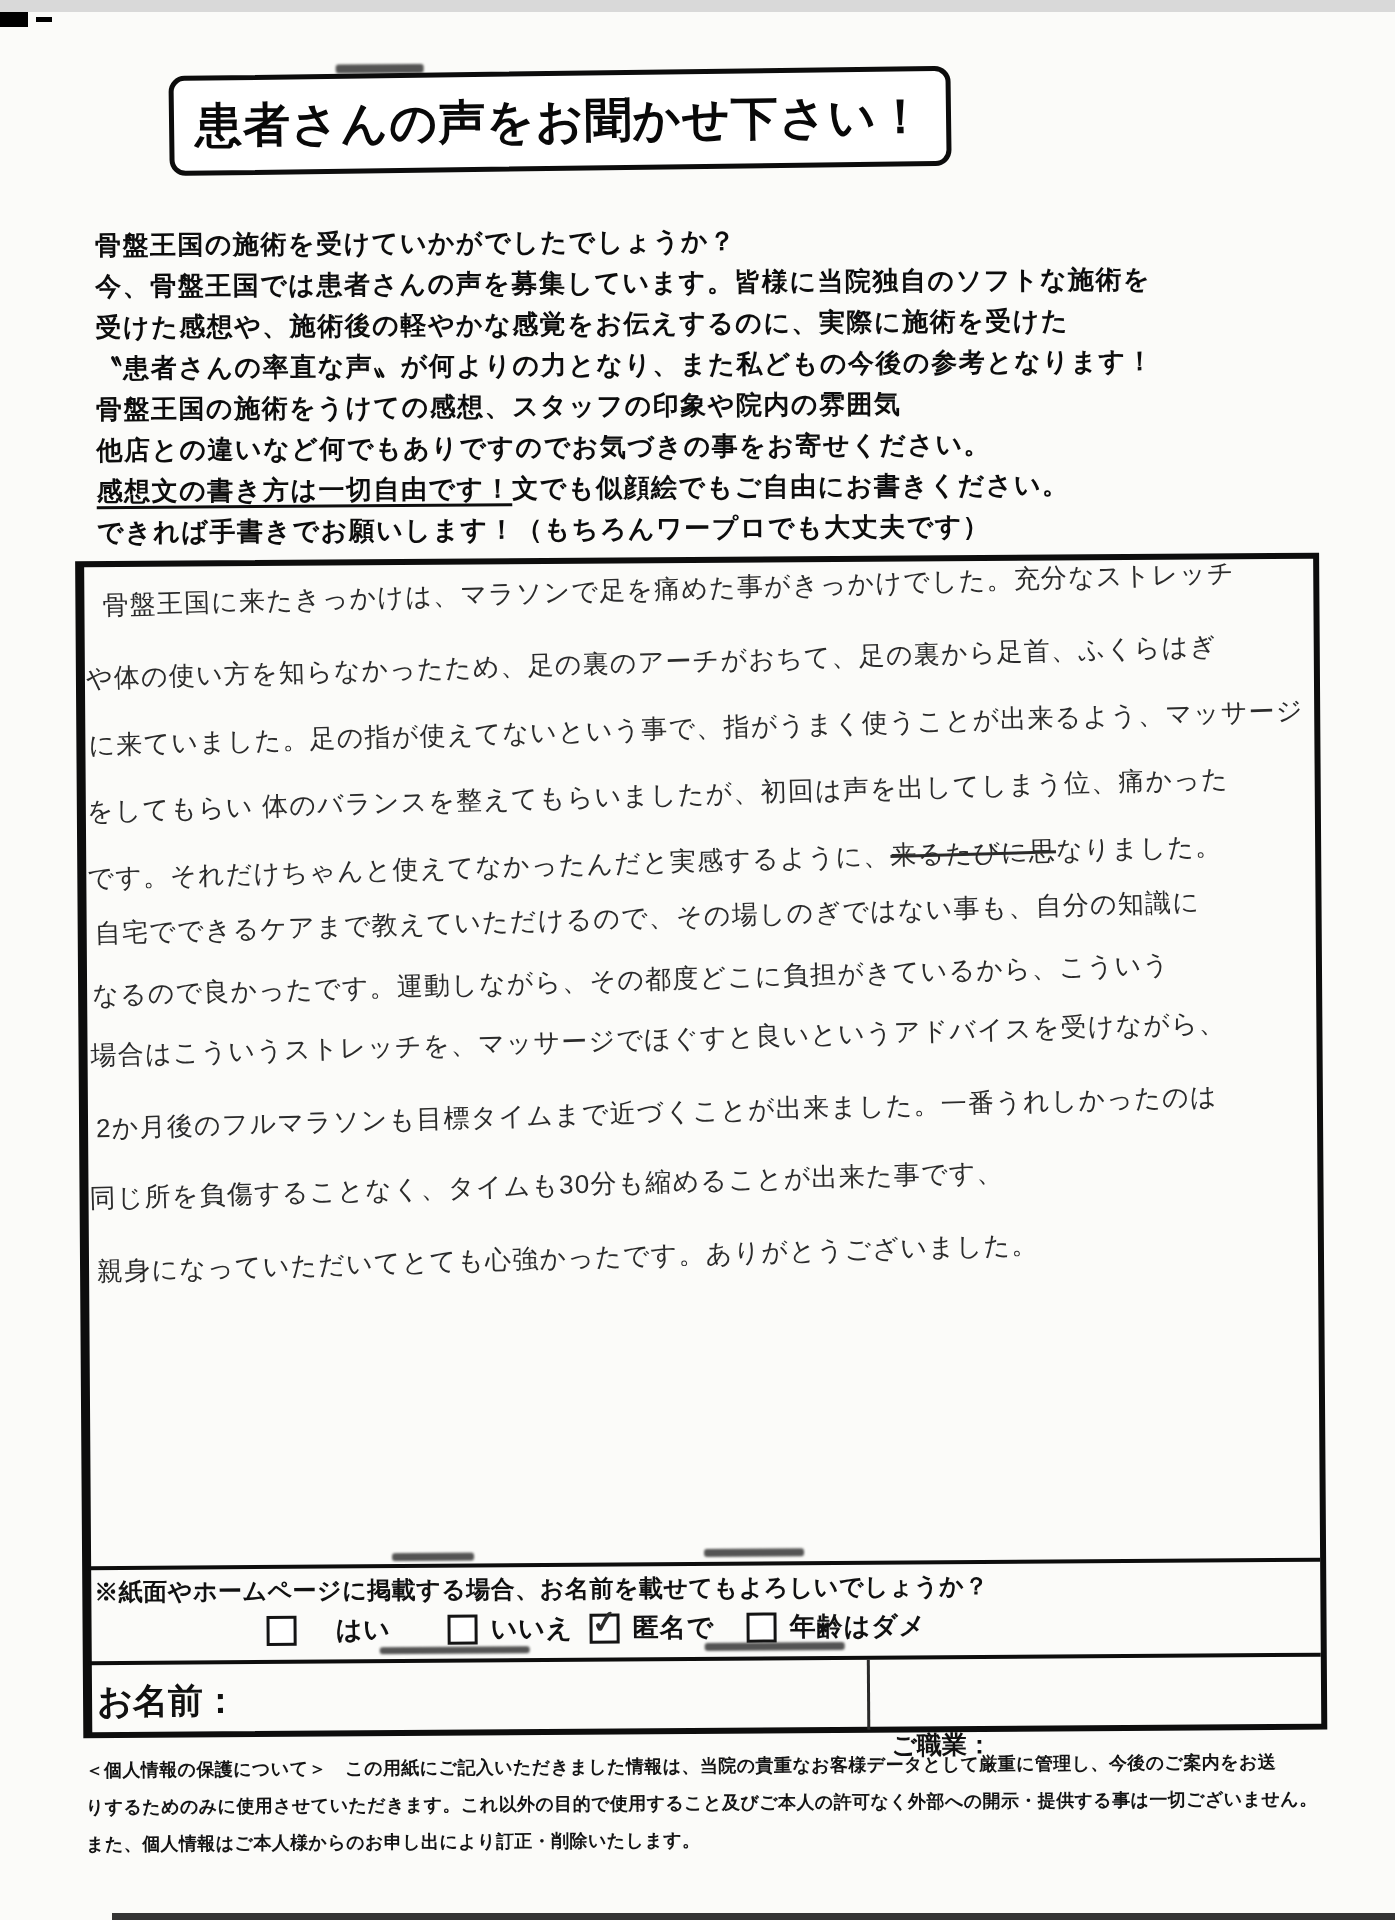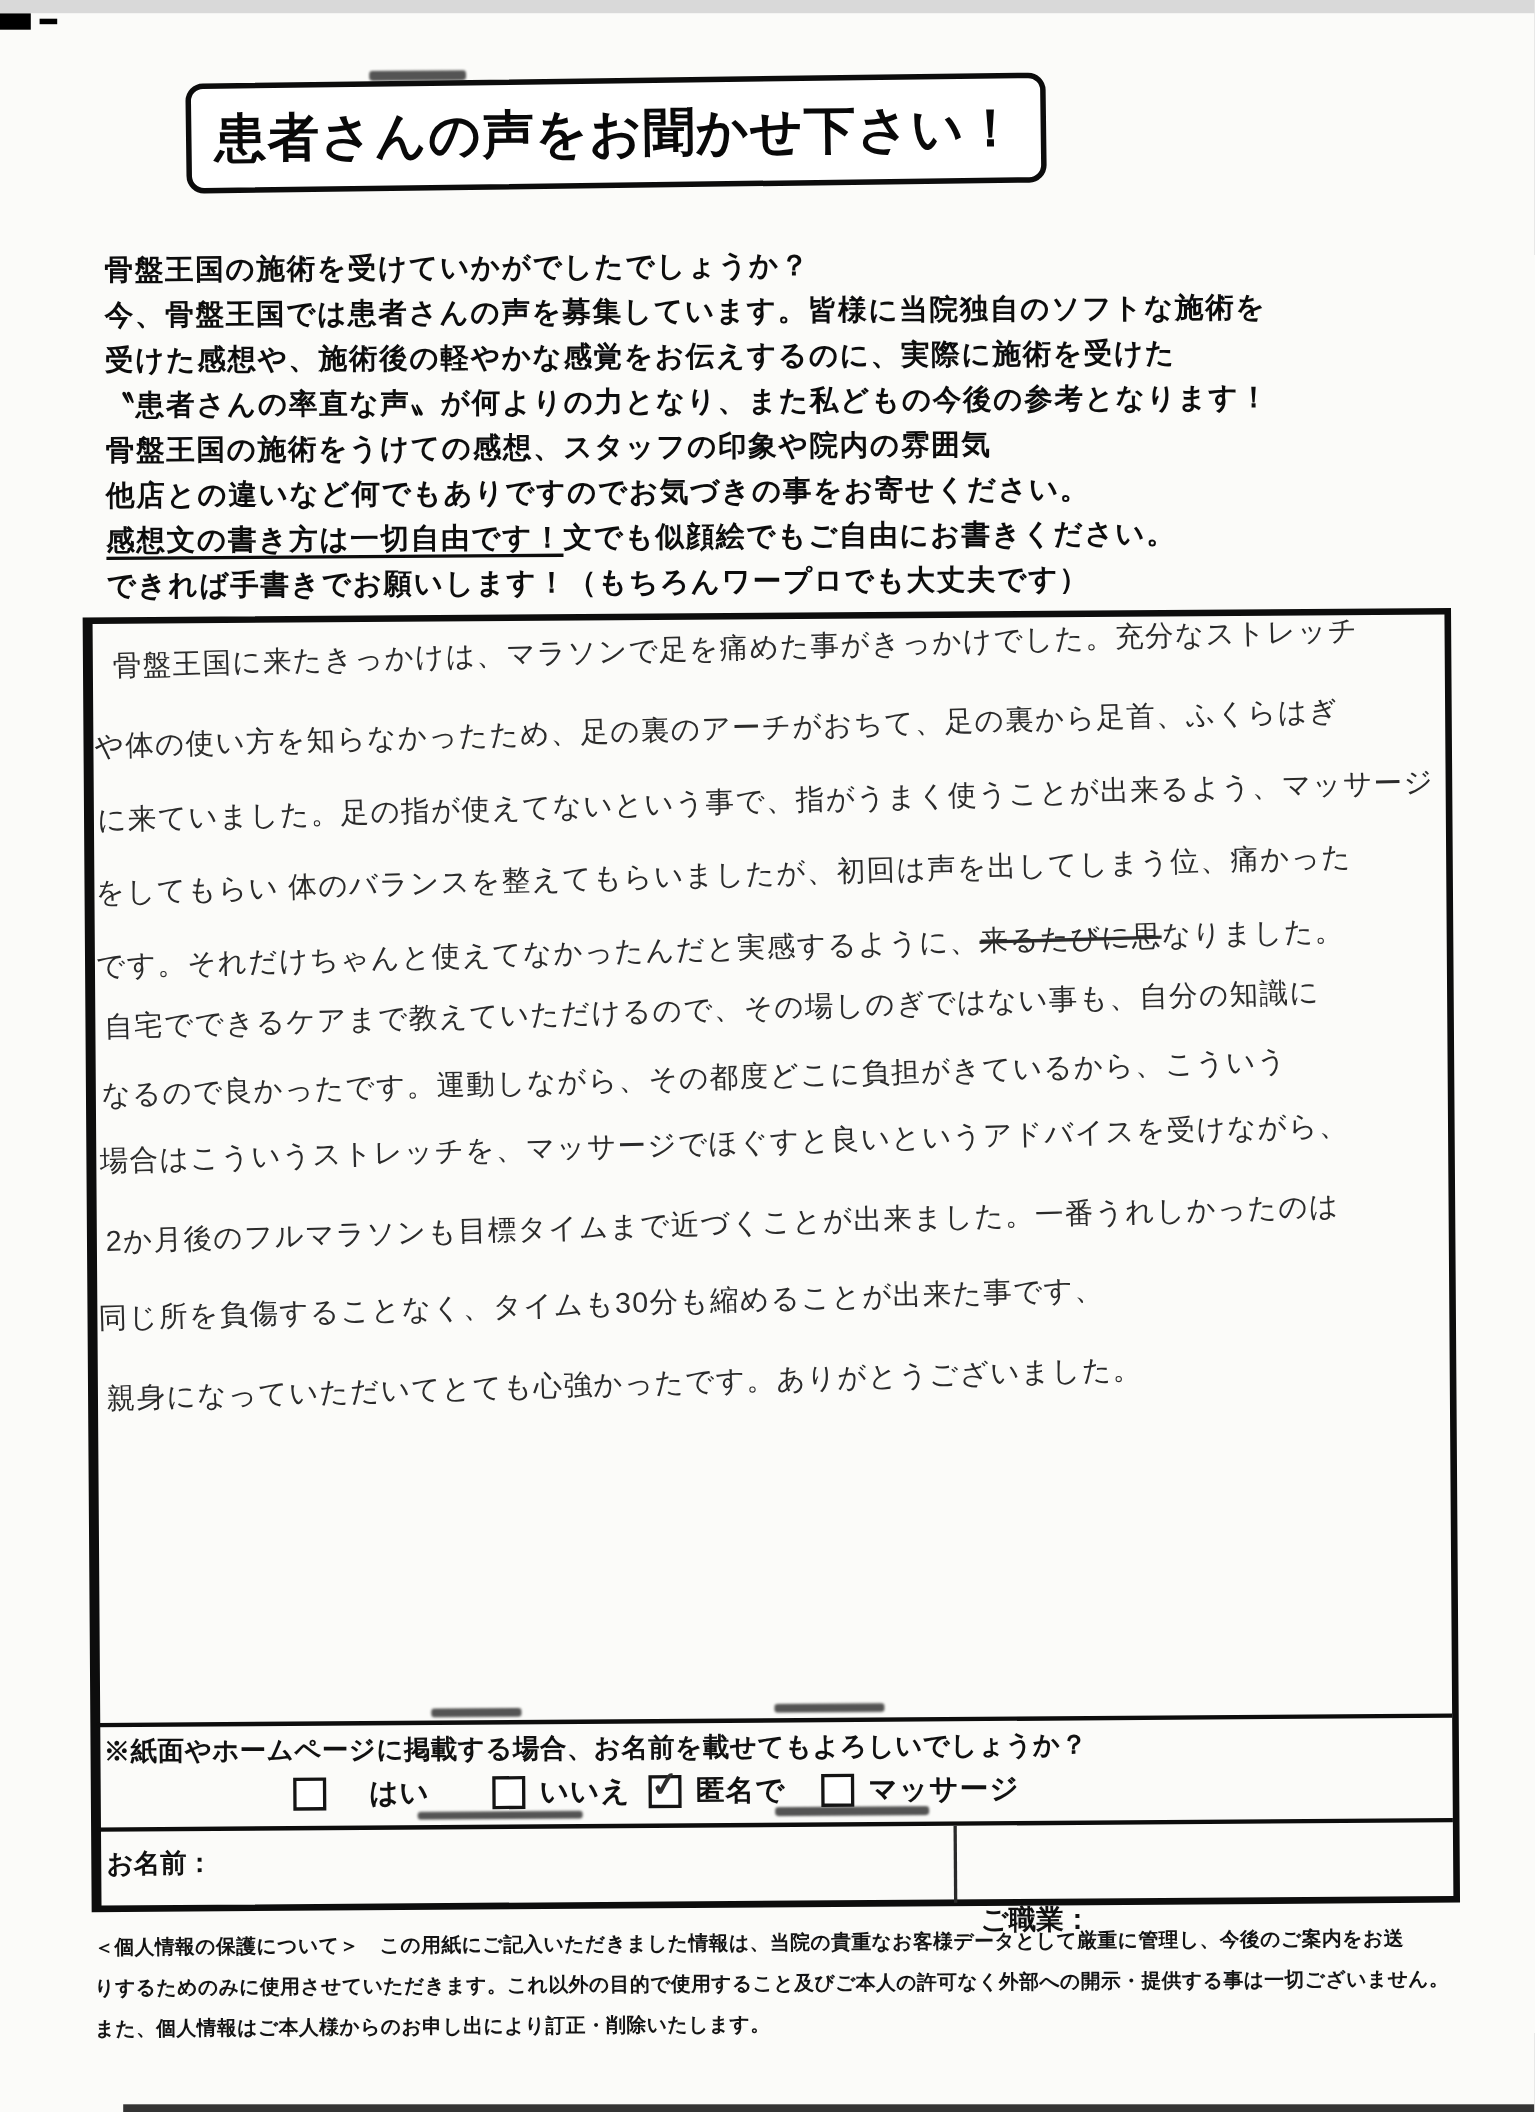--- a/index.html
+++ b/index.html
@@ -44,21 +44,21 @@
   .publish-q { position:absolute; left:90px; top:1560px; font-size:24px; font-weight:800; letter-spacing:0.5px; white-space:nowrap; }
   .cb { position:absolute; top:1598px; display:flex; align-items:center; gap:13px; }
   .cb .box { width:24px; height:24px; border:3px solid #141414; position:relative; background:#fff; flex:0 0 auto; }
   .cb .box .check {
     position:absolute; left:-1px; top:-13px; font-size:31px; font-weight:700; color:#2e2e2e;
     transform:rotate(-6deg);
   }
   .cb .lbl { font-size:26px; font-weight:800; letter-spacing:1px; white-space:nowrap; }
 
   
-  .name-label { position:absolute; left:92px;  top:1662px; font-size:24px; font-weight:800; white-space:nowrap; }
+  .name-label { position:absolute; left:92px;  top:1662px; font-size:35px; font-weight:800; white-space:nowrap; }
   .job-label  { position:absolute; left:886px; top:1718px; font-size:25px; font-weight:800; white-space:nowrap; }
   .blank-field { position:absolute; height:55px; }
 
   
   .privacy { position:absolute; left:80px; top:1742px; }
   .pline { font-size:18px; font-weight:700; letter-spacing:0.4px; white-space:nowrap; height:37px; color:#141414; }
 
   
   .smudge { position:absolute; background:#1d1d1d; border-radius:3px; filter:blur(1.2px); opacity:0.75; }
   .corner-mark { position:absolute; background:#000; }
@@ -115,21 +115,21 @@
       <span class="lbl">いいえ</span>
     </div>
     <div class="cb" style="left:585px;">
       <span class="box">
           <span class="check">✓</span>
         </span>
       <span class="lbl">匿名で</span>
     </div>
     <div class="cb" style="left:742px;">
       <span class="box"></span>
-      <span class="lbl">マッサージ</span>
+      <span class="lbl">年齢はダメ</span>
     </div>
 
     <div class="name-label">お名前：</div>
     <div class="job-label">ご職業：</div>
     <div class="blank-field" style="left:250px; top:1655px; width:590px;"></div>
     <div class="blank-field" style="left:1005px; top:1650px; width:300px;"></div>
 
     <div class="privacy">
       <div class="pline"><span>＜個人情報の保護について＞</span><span>　この用紙にご記入いただきました情報は、当院の貴重なお客様データとして厳重に管理し、今後のご案内をお送</span></div>
       <div class="pline">りするためのみに使用させていただきます。これ以外の目的で使用すること及びご本人の許可なく外部への開示・提供する事は一切ございません。</div>

